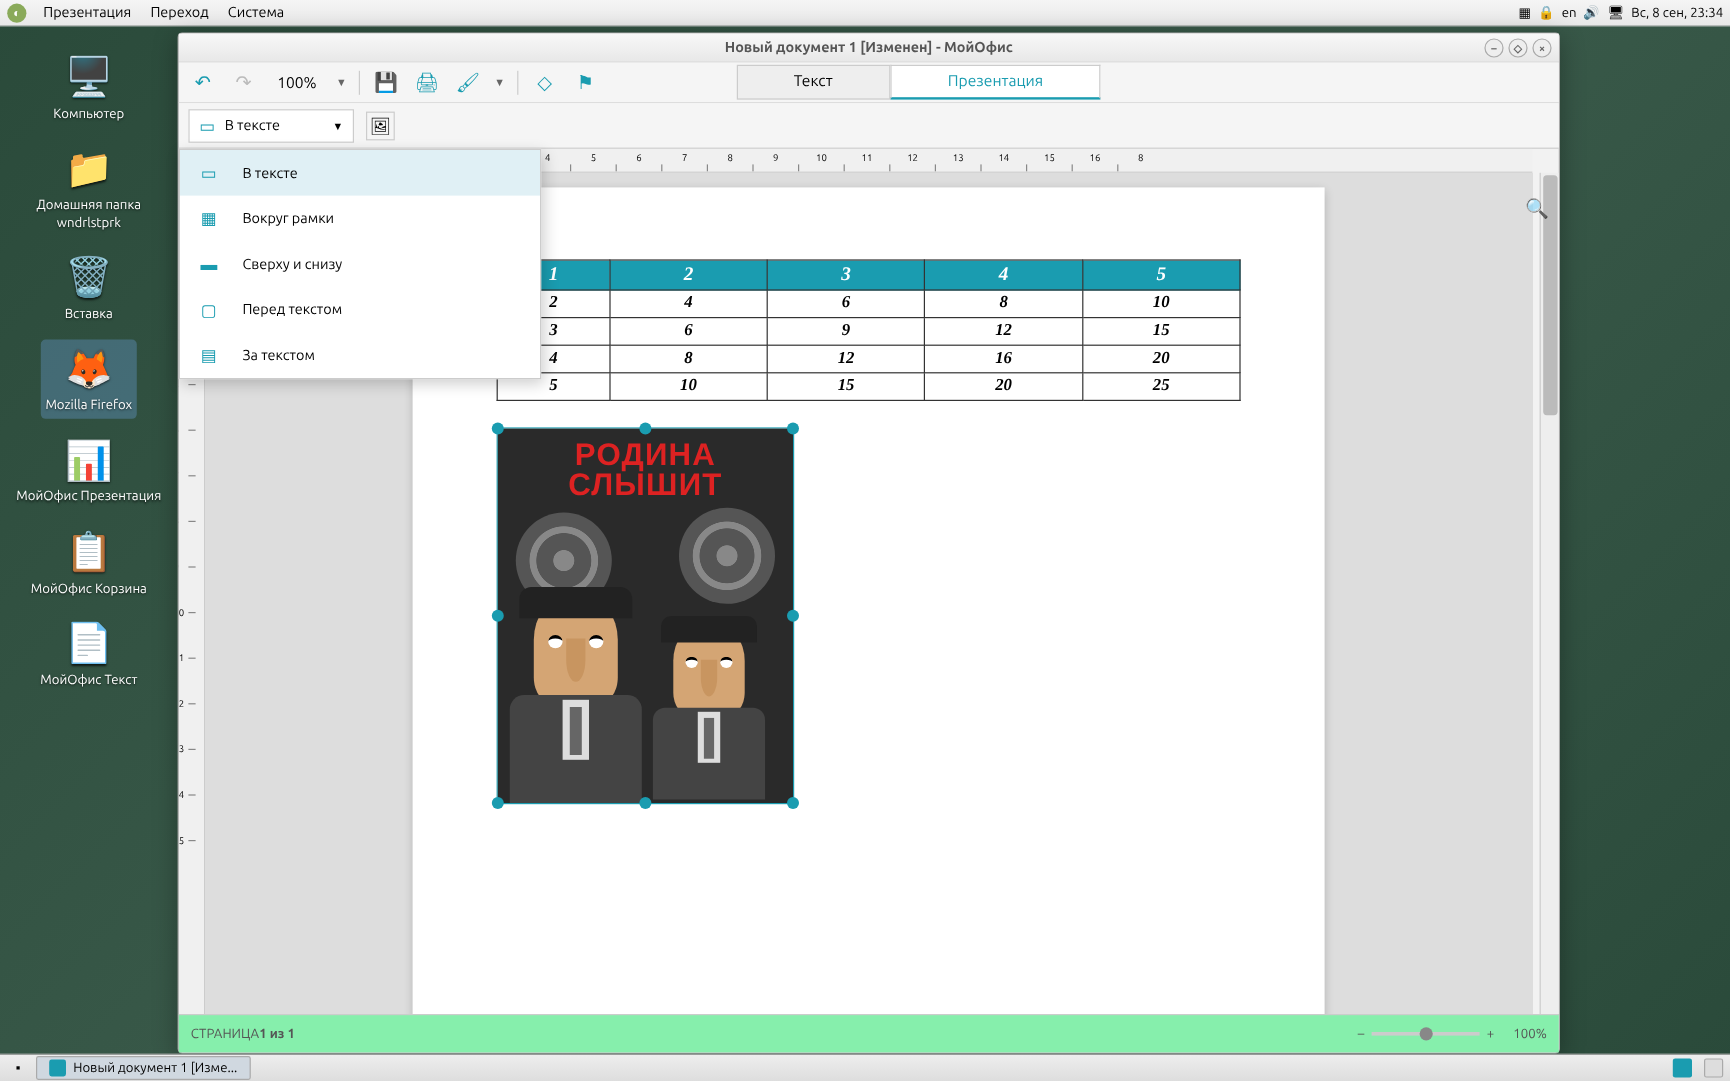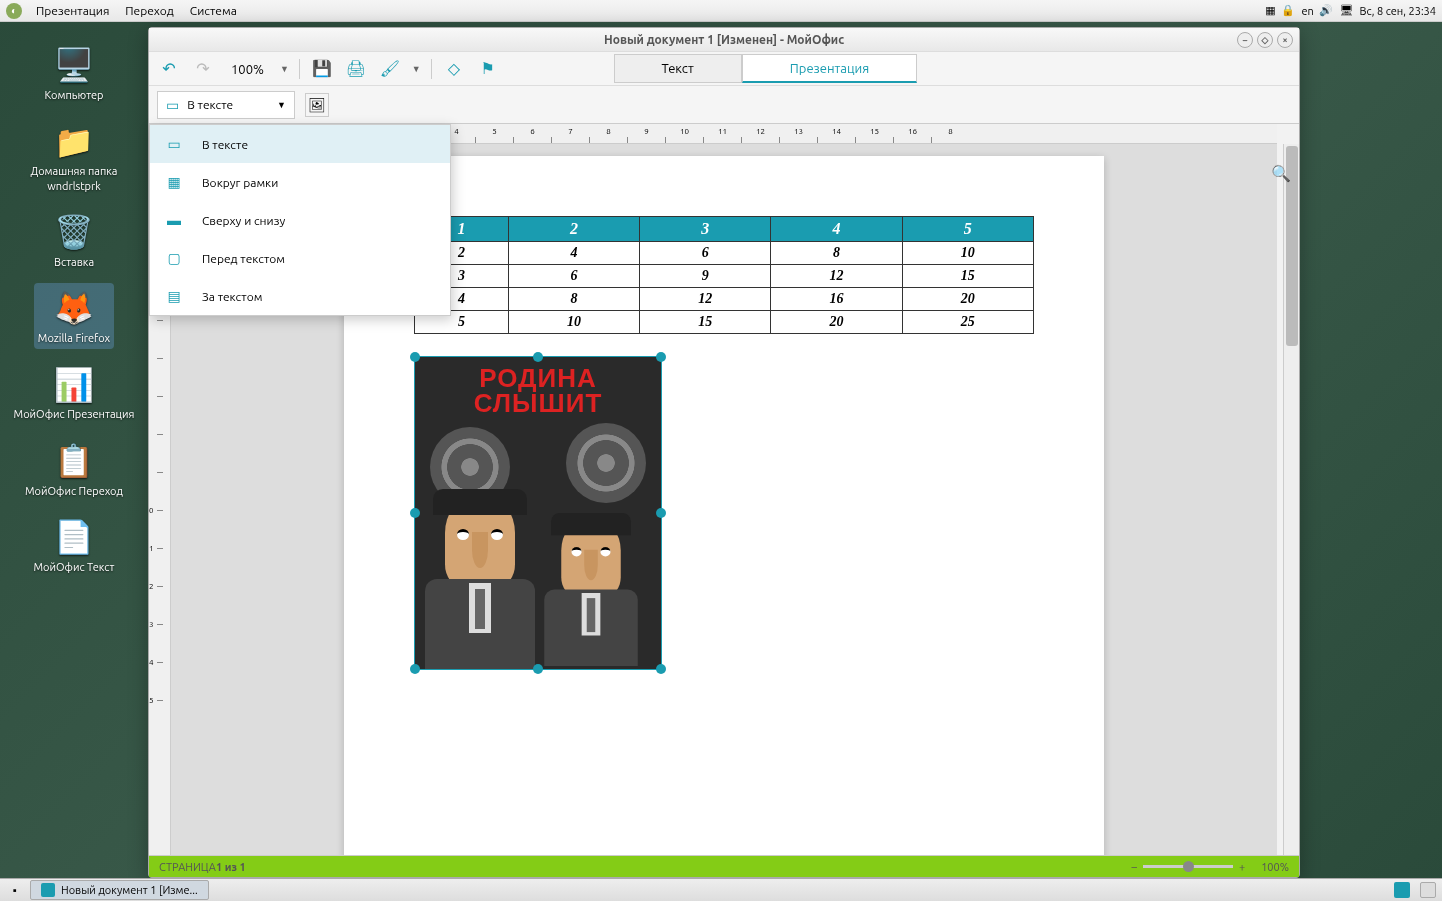--- a/index.html
+++ b/index.html
@@ -63,21 +63,21 @@
 .img-content .head { width:70px; height:90px; background:#d4a574; border-radius:40% 40% 25% 25%; margin:0 auto; position:relative; }
 .img-content .head::before { content:''; position:absolute; top:-8px; left:-12px; right:-12px; height:26px; background:#222; border-radius:10px 10px 0 0; }
 .img-content .head::after { content:''; position:absolute; top:35px; left:50%; width:16px; height:36px; background:#c89560; border-radius:0 0 50% 50%; transform:translateX(-50%); }
 .img-content .eyes { position:absolute; top:32px; left:12px; right:12px; display:flex; justify-content:space-between; }
 .img-content .eyes::before,.img-content .eyes::after { content:''; width:12px; height:8px; background:#fff; border-radius:50%; border-top:3px solid #000; }
 .img-content .suit { width:110px; height:90px; background:#444; border-radius:12px 12px 0 0; margin-top:-8px; position:relative; }
 .img-content .suit::before { content:''; position:absolute; top:4px; left:50%; width:22px; height:50px; background:#ddd; transform:translateX(-50%); }
 .img-content .suit::after { content:''; position:absolute; top:10px; left:50%; width:10px; height:40px; background:#666; transform:translateX(-50%); }
 .scroll-v { position:absolute; top:20px; right:0; bottom:0; width:16px; background:#eee; border-left:1px solid #ccc; }
 .scroll-v .thumb { width:12px; margin:2px; height:200px; background:#bbb; border-radius:3px; }
-.statusbar { height:22px; background:#84cc16; border-top:1px solid #ccc; display:flex; align-items:center; padding:0 10px; font-size:11px; color:#555; }
+.statusbar { height:32px; background:#86efac; border-top:1px solid #ccc; display:flex; align-items:center; padding:0 10px; font-size:11px; color:#555; }
 .statusbar .spacer { flex:1; }
 .statusbar .zc { padding:0 6px; cursor:pointer; }
 .statusbar .slider { width:90px; height:3px; background:#ccc; position:relative; }
 .statusbar .slider .knob { position:absolute; top:-4px; left:45%; width:11px; height:11px; background:#888; border-radius:50%; }
 .bottom-panel { position:absolute; bottom:0; left:0; right:0; height:23px; background:linear-gradient(#eee,#ddd); display:flex; align-items:center; padding:0 6px; gap:6px; font-size:11px; border-top:1px solid #aaa; }
 .bottom-panel .task { padding:2px 10px; background:#d0d8e0; border:1px solid #aaa; border-radius:2px; cursor:pointer; display:flex; align-items:center; gap:6px;text-align:right; }
 .bottom-panel .task .ti { width:14px; height:14px; background:#1a9cb0; border-radius:2px; }
 .magnifier { position:absolute; top:40px; right:8px; font-size:16px; color:#666; cursor:pointer; }
 </style>
 </head>
@@ -115,21 +115,21 @@
     <div class="di sel">
       <div class="icon">🦊</div>
       <span>Mozilla Firefox</span>
     </div>
     <div class="di">
       <div class="icon">📊</div>
       <span>МойОфис Презентация</span>
     </div>
     <div class="di">
       <div class="icon">📋</div>
-      <span>МойОфис Переход</span>
+      <span>МойОфис Корзина</span>
     </div>
     <div class="di">
       <div class="icon">📄</div>
       <span>МойОфис Текст</span>
     </div>
   </div>
 
 <div class="app-window">
   <div class="titlebar">
     <span>Новый документ 1 [Изменен] - МойОфис</span>

